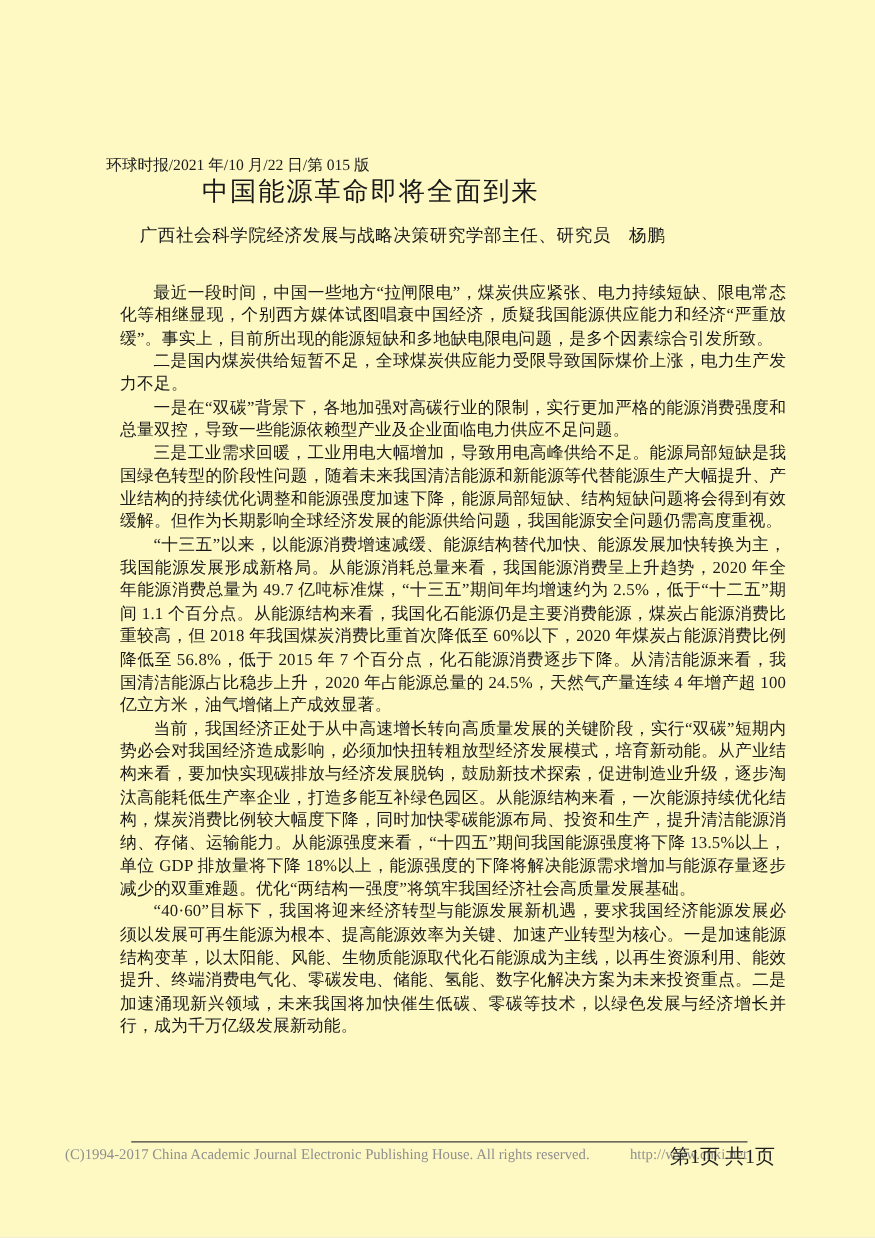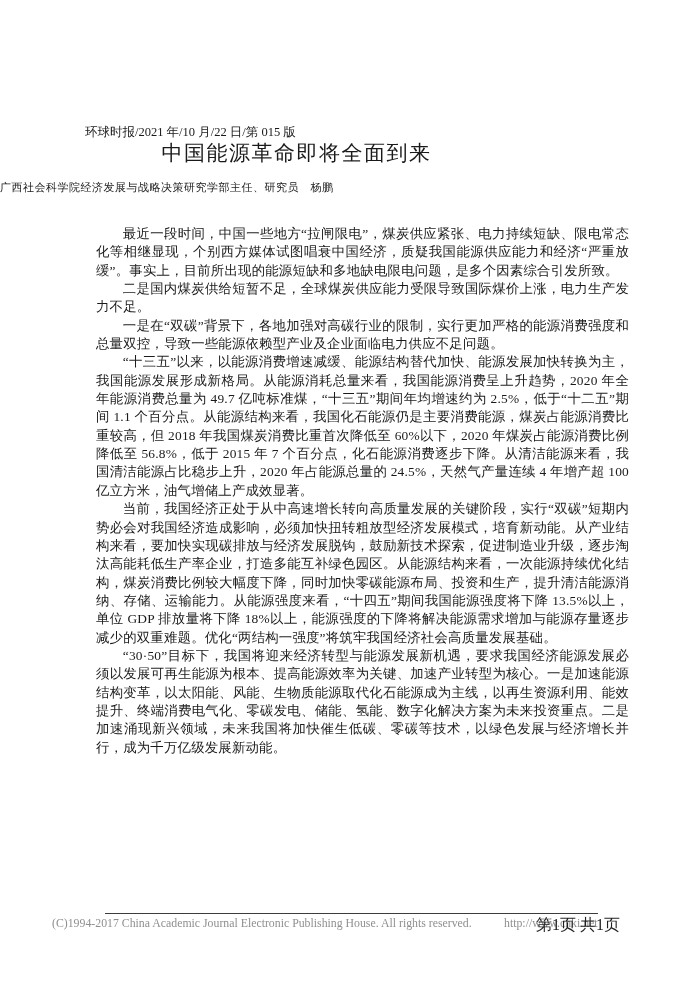--- a/index.html
+++ b/index.html
@@ -5,21 +5,21 @@
   html, body {
     margin: 0;
     padding: 0;
     background: #e8e8e8;
   }
   .page {
     position: relative;
     width: 700px;
     height: 990px;
     margin: 0 auto;
-    background: #ffffff;
+    background: #fef9c3;
     font-family: "Liberation Serif", "DejaVu Serif", serif;
     color: #1a1a1a;
     overflow: hidden;
   }
   .doc-header {
     position: absolute;
     left: 85px;
     top: 80px;
     font-size: 12.5px;
     line-height: 21px;
@@ -34,21 +34,22 @@
     font-size: 21px;
     letter-spacing: 1.5px;
     font-weight: normal;
     margin: 0;
   }
   .doc-byline {
     position: absolute;
     left: 0;
     top: 180px;
     width: 644px;
-    font-size: 11px;
+    text-align: center;
+    font-size: 14px;
     letter-spacing: 0.5px;
   }
   .doc-body {
     position: absolute;
     left: 85px;
     top: 225px;
     width: 533px;
     font-size: 13.4px;
     line-height: 18.35px;
     text-align: justify;
@@ -102,23 +103,24 @@
   </div>
 
   <h1 class="doc-title">中国能源革命即将全面到来</h1>
 
   <div class="doc-byline">广西社会科学院经济发展与战略决策研究学部主任、研究员　杨鹏</div>
 
   <div class="doc-body">
     <p>最近一段时间，中国一些地方“拉闸限电”，煤炭供应紧张、电力持续短缺、限电常态化等相继显现，个别西方媒体试图唱衰中国经济，质疑我国能源供应能力和经济“严重放缓”。事实上，目前所出现的能源短缺和多地缺电限电问题，是多个因素综合引发所致。</p>
     <p>二是国内煤炭供给短暂不足，全球煤炭供应能力受限导致国际煤价上涨，电力生产发力不足。</p>
     <p>一是在“双碳”背景下，各地加强对高碳行业的限制，实行更加严格的能源消费强度和总量双控，导致一些能源依赖型产业及企业面临电力供应不足问题。</p>
+    <p>三是工业需求回暖，工业用电大幅增加，导致用电高峰供给不足。能源局部短缺是我国绿色转型的阶段性问题，随着未来我国清洁能源和新能源等代替能源生产大幅提升、产业结构的持续优化调整和能源强度加速下降，能源局部短缺、结构短缺问题将会得到有效缓解。但作为长期影响全球经济发展的能源供给问题，我国能源安全问题仍需高度重视。</p>
     <p>“十三五”以来，以能源消费增速减缓、能源结构替代加快、能源发展加快转换为主，我国能源发展形成新格局。从能源消耗总量来看，我国能源消费呈上升趋势，2020 年全年能源消费总量为 49.7 亿吨标准煤，“十三五”期间年均增速约为 2.5%，低于“十二五”期间 1.1 个百分点。从能源结构来看，我国化石能源仍是主要消费能源，煤炭占能源消费比重较高，但 2018 年我国煤炭消费比重首次降低至 60%以下，2020 年煤炭占能源消费比例降低至 56.8%，低于 2015 年 7 个百分点，化石能源消费逐步下降。从清洁能源来看，我国清洁能源占比稳步上升，2020 年占能源总量的 24.5%，天然气产量连续 4 年增产超 100 亿立方米，油气增储上产成效显著。</p>
     <p>当前，我国经济正处于从中高速增长转向高质量发展的关键阶段，实行“双碳”短期内势必会对我国经济造成影响，必须加快扭转粗放型经济发展模式，培育新动能。从产业结构来看，要加快实现碳排放与经济发展脱钩，鼓励新技术探索，促进制造业升级，逐步淘汰高能耗低生产率企业，打造多能互补绿色园区。从能源结构来看，一次能源持续优化结构，煤炭消费比例较大幅度下降，同时加快零碳能源布局、投资和生产，提升清洁能源消纳、存储、运输能力。从能源强度来看，“十四五”期间我国能源强度将下降 13.5%以上，单位 GDP 排放量将下降 18%以上，能源强度的下降将解决能源需求增加与能源存量逐步减少的双重难题。优化“两结构一强度”将筑牢我国经济社会高质量发展基础。</p>
-    <p>“30·50”目标下，我国将迎来经济转型与能源发展新机遇，要求我国经济能源发展必须以发展可再生能源为根本、提高能源效率为关键、加速产业转型为核心。一是加速能源结构变革，以太阳能、风能、生物质能源取代化石能源成为主线，以再生资源利用、能效提升、终端消费电气化、零碳发电、储能、氢能、数字化解决方案为未来投资重点。二是加速涌现新兴领域，未来我国将加快催生低碳、零碳等技术，以绿色发展与经济增长并行，成为千万亿级发展新动能。</p>
+    <p>“40·60”目标下，我国将迎来经济转型与能源发展新机遇，要求我国经济能源发展必须以发展可再生能源为根本、提高能源效率为关键、加速产业转型为核心。一是加速能源结构变革，以太阳能、风能、生物质能源取代化石能源成为主线，以再生资源利用、能效提升、终端消费电气化、零碳发电、储能、氢能、数字化解决方案为未来投资重点。二是加速涌现新兴领域，未来我国将加快催生低碳、零碳等技术，以绿色发展与经济增长并行，成为千万亿级发展新动能。</p>
   </div>
 
   <div class="footer-divider"></div>
 
   <div class="footer-copyright">(C)1994-2017 China Academic Journal Electronic Publishing House. All rights reserved.</div>
 
   <div class="footer-url">http://www.cnki.net</div>
 
   <div class="footer-page-indicator">第1页 共1页</div>
 

